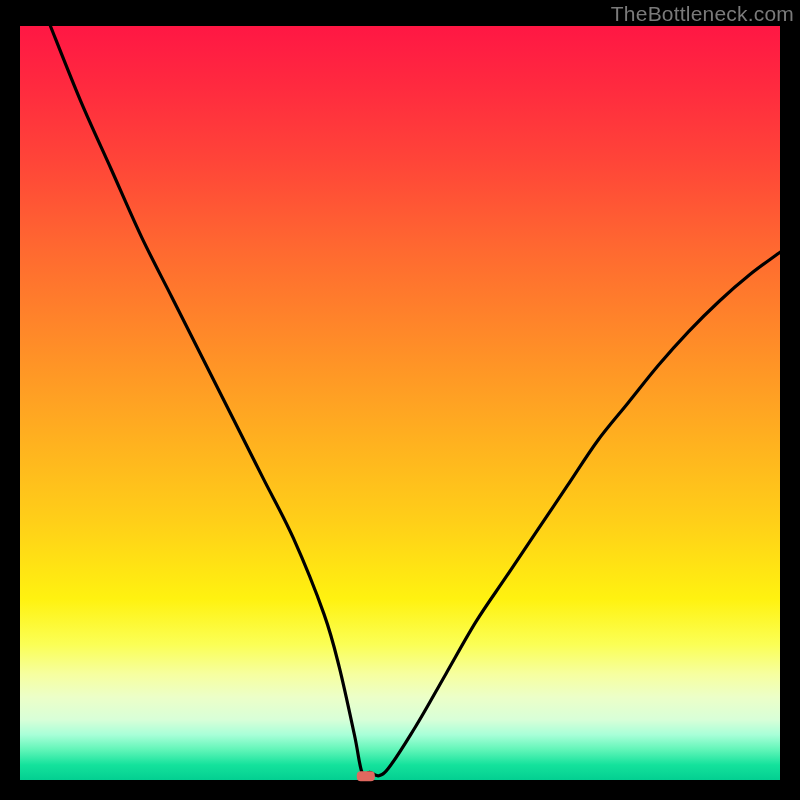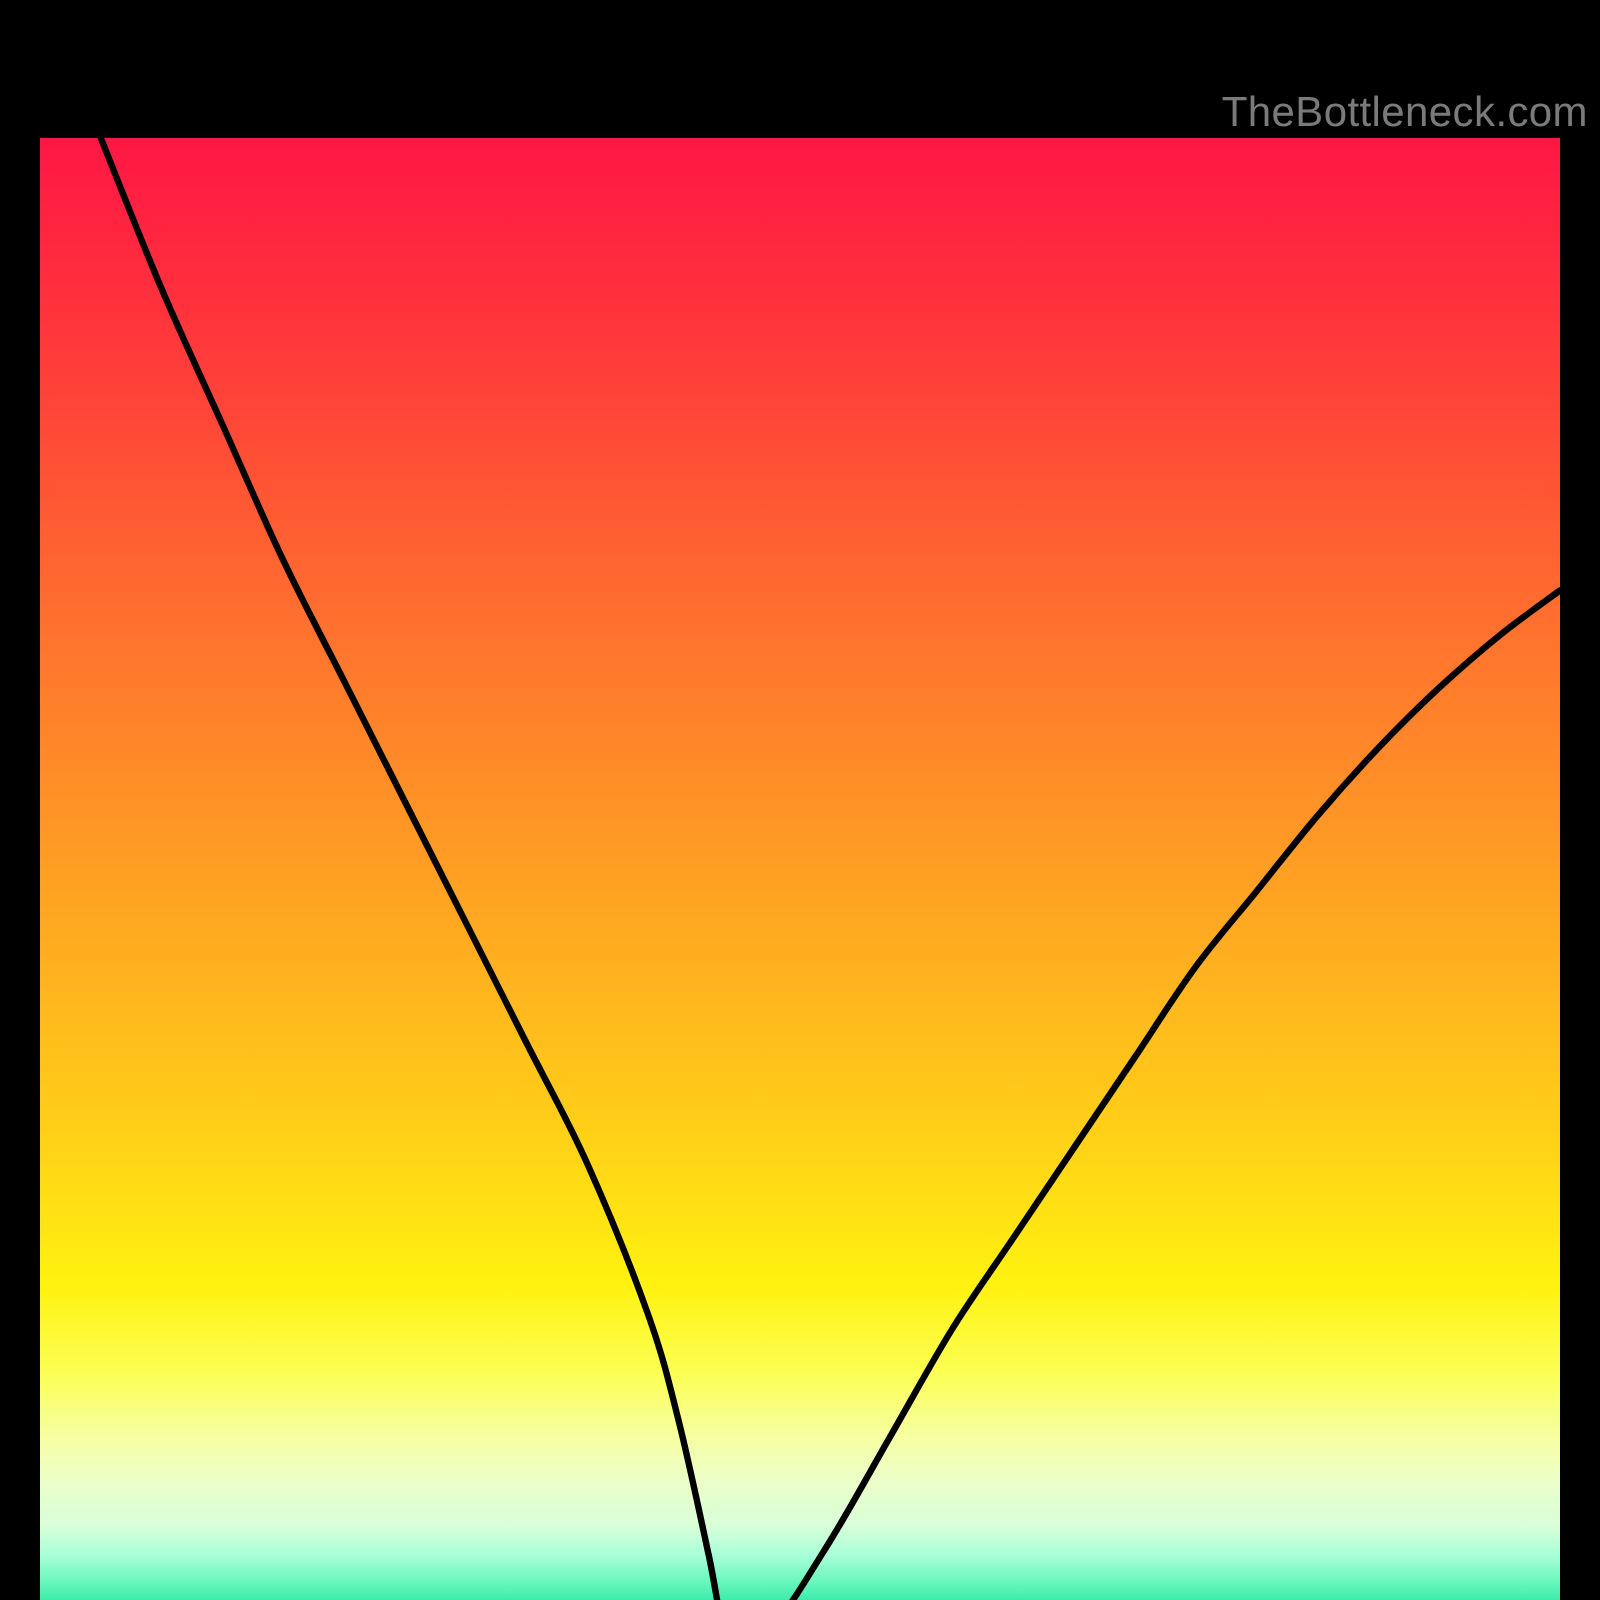--- a/index.html
+++ b/index.html
@@ -9,21 +9,20 @@
     height: 800px;
     background: #000;
     overflow: hidden;
     font-family: Arial, Helvetica, sans-serif;
   }
   .frame {
     position: relative;
     width: 800px;
     height: 604px;
     background: #000;
-    margin-top: 43px;
   }
   .watermark {
     position: absolute;
     top: 2px;
     right: 6px;
     color: #7a7a7a;
     font-size: 21px;
     font-weight: 500;
     letter-spacing: 0.2px;
     z-index: 5;

